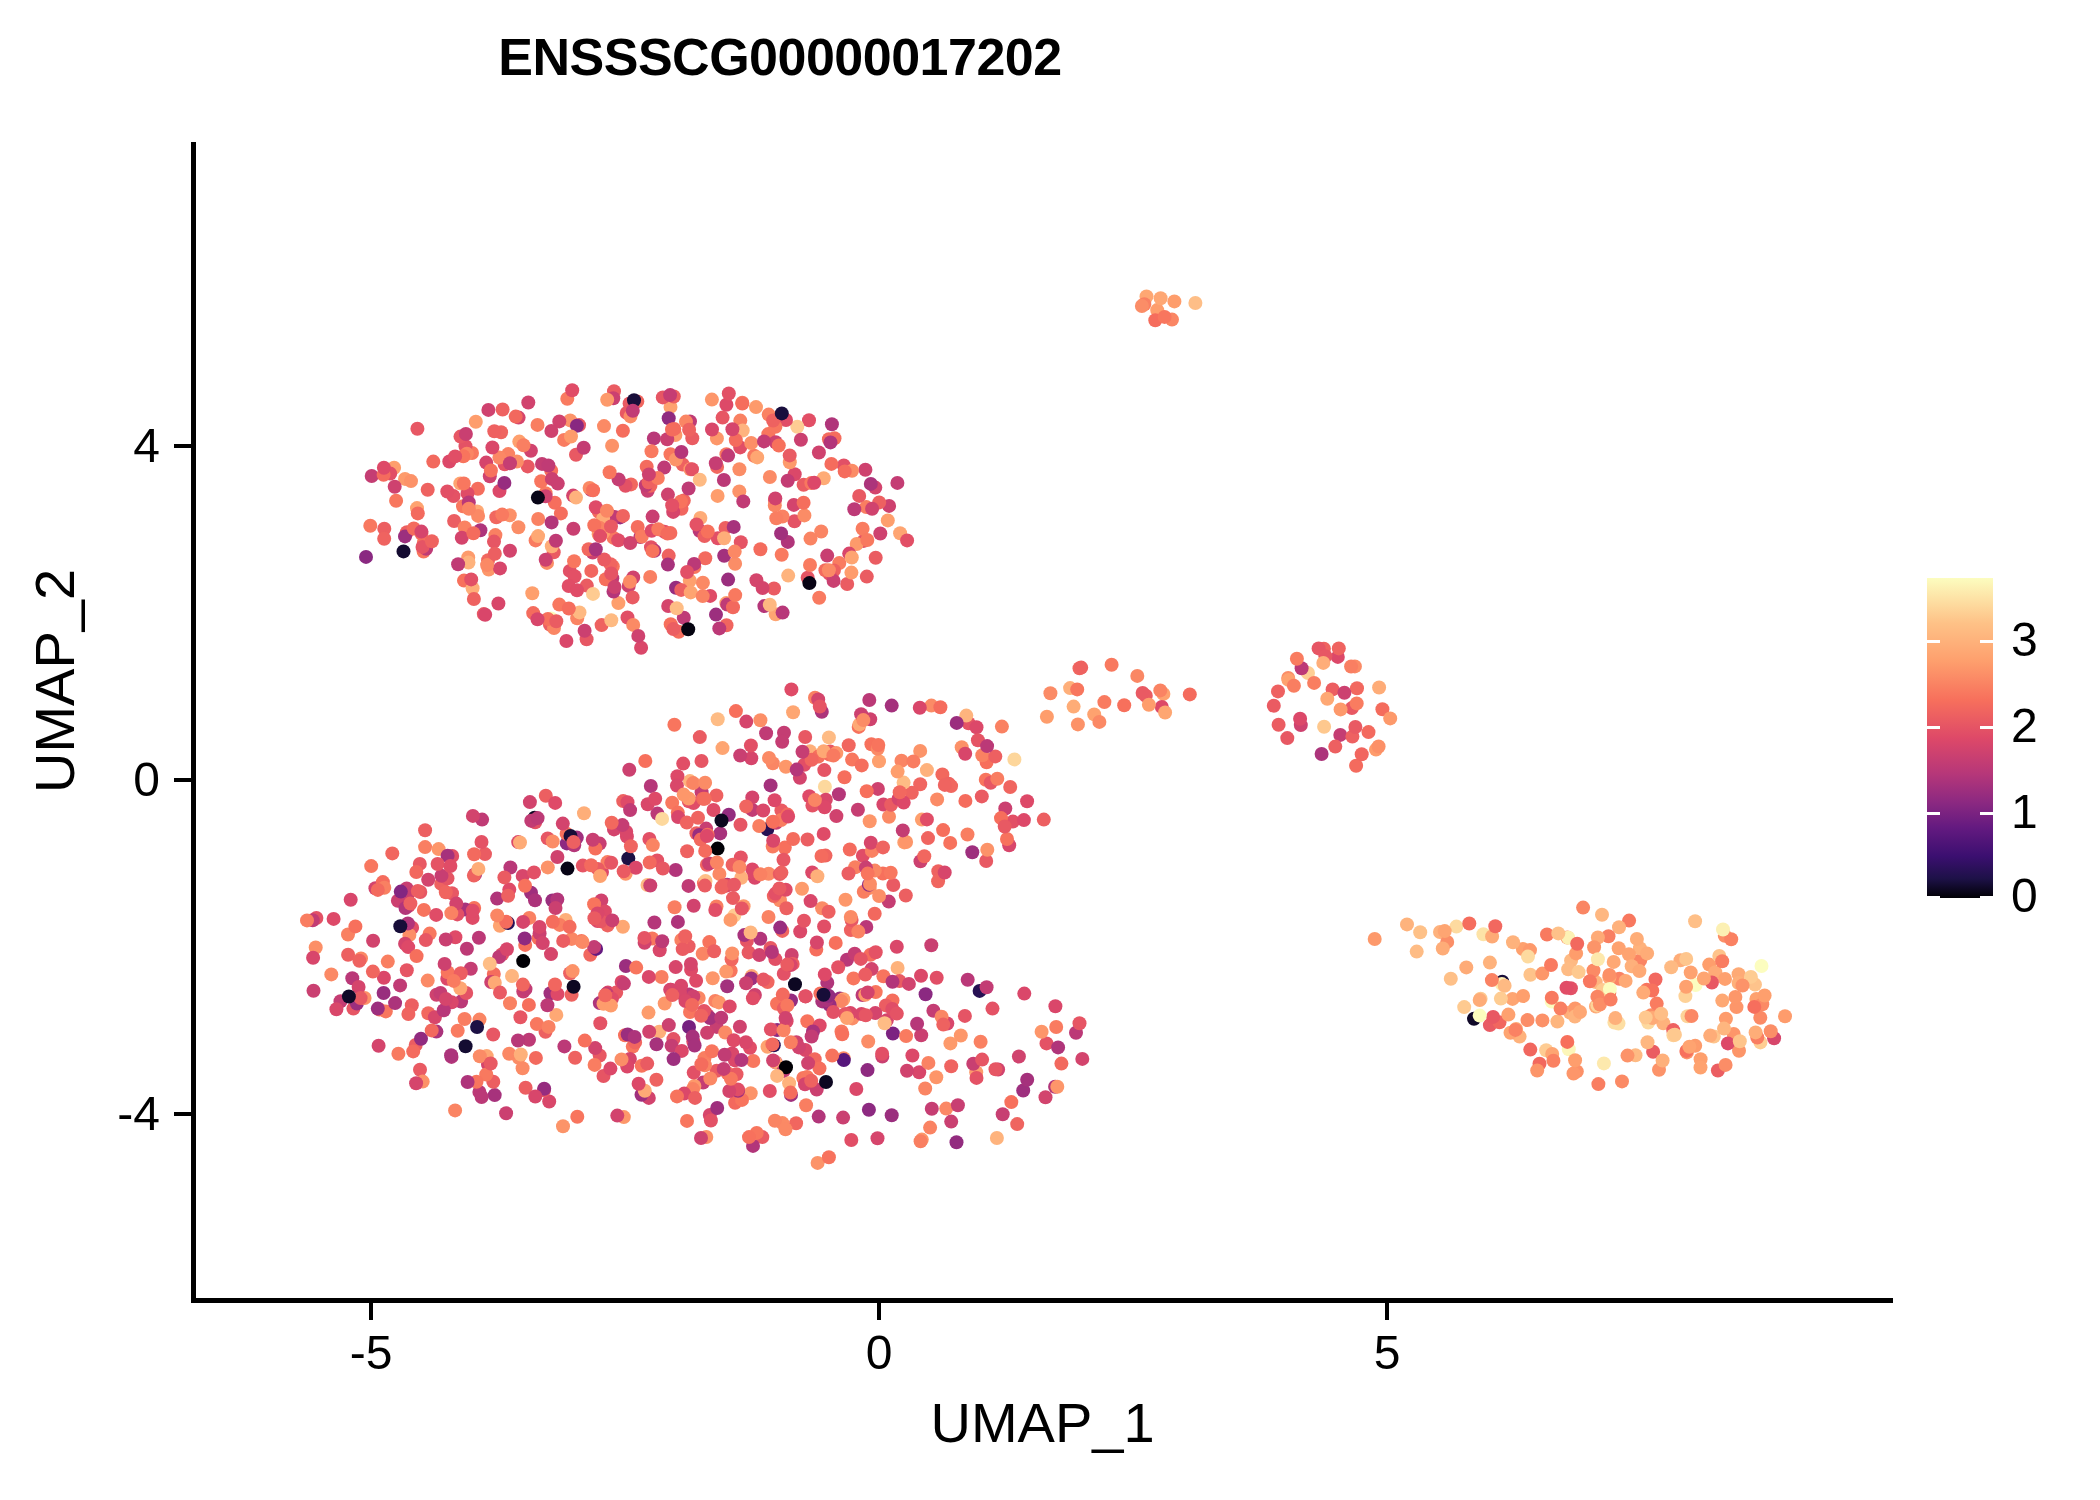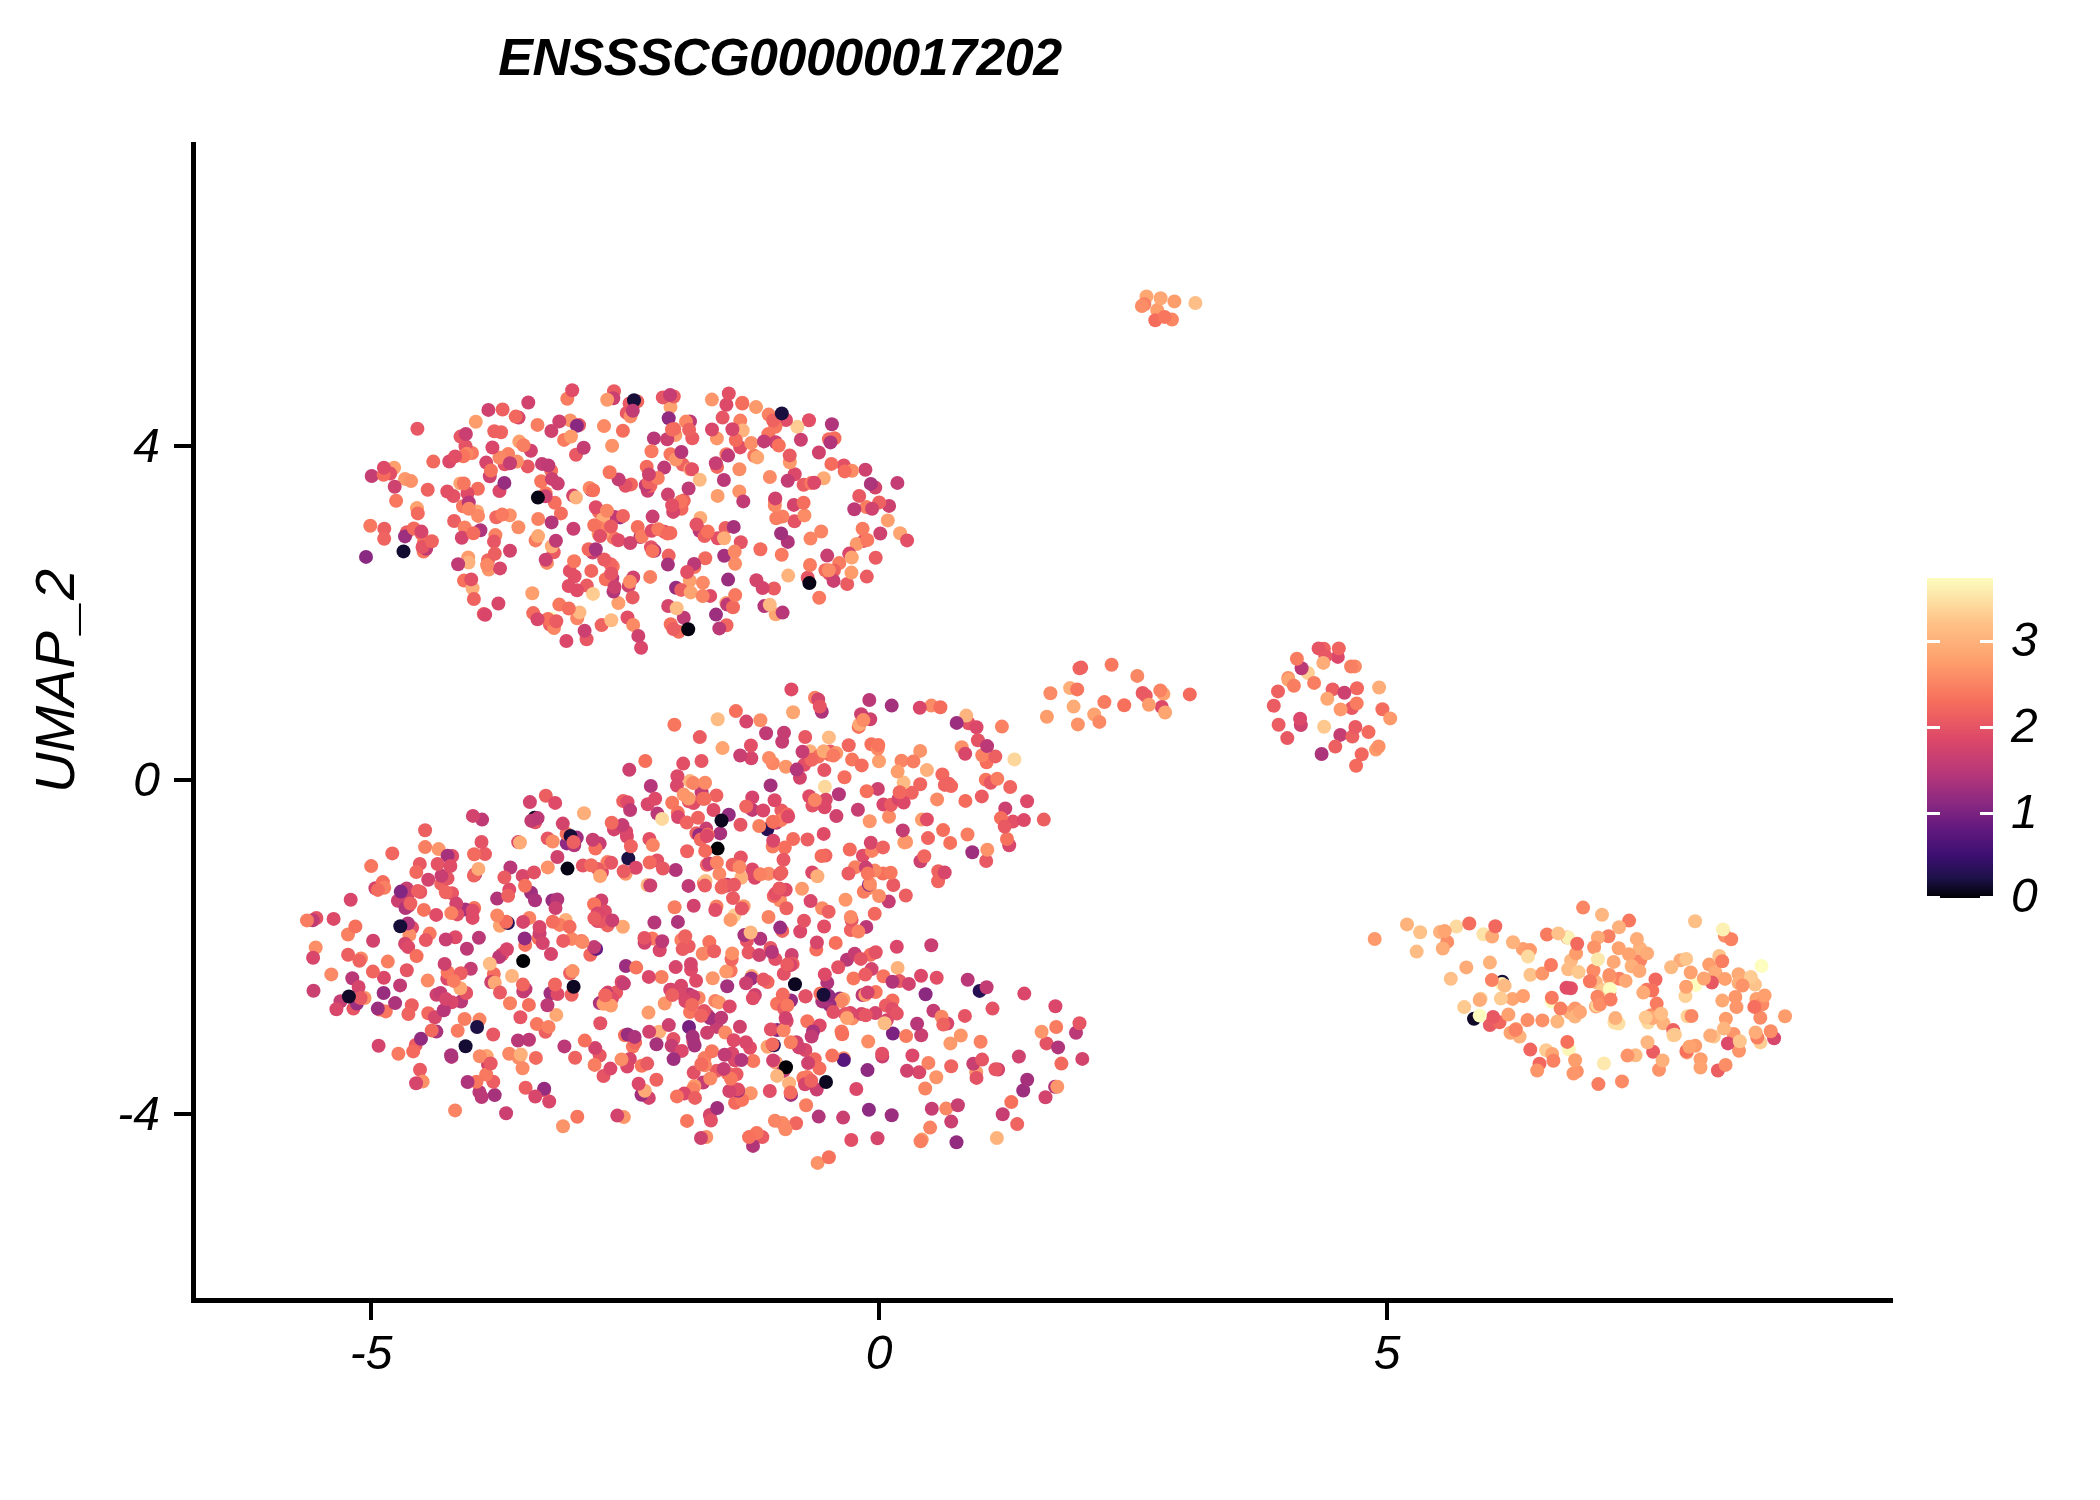--- a/index.html
+++ b/index.html
@@ -13,21 +13,20 @@
     height: 1500px;
     font-family: "Liberation Sans", "DejaVu Sans", sans-serif;
     color: #000000;
     overflow: hidden;
   }
   #figure {
     position: relative;
     width: 2100px;
     height: 1500px;
     background: #ffffff;
-    font-style: italic;
   }
   
   #plot-title {
     position: absolute;
     left: 0;
     top: 26px;
     width: 1560px;
     text-align: center;
     font-size: 52px;
     font-weight: bold;
@@ -1764,20 +1763,21 @@
   <div class="tick-label-x" style="left:1387px">5</div>
 
   <div class="tick-mark-y" style="top:444px"></div>
   <div class="tick-mark-y" style="top:778px"></div>
   <div class="tick-mark-y" style="top:1112px"></div>
 
   <div class="tick-label-y" style="top:446px">4</div>
   <div class="tick-label-y" style="top:780px">0</div>
   <div class="tick-label-y" style="top:1114px">-4</div>
 
+  <div id="xlab">UMAP_1</div>
   <div id="ylab-wrap">
     <div id="ylab">UMAP_2</div>
   </div>
 
   <div id="legend">
     <div id="colorbar"></div>
     <div class="cb-tick-left" style="top:62px"></div>
     <div class="cb-tick-right" style="top:62px"></div>
     <div class="cb-tick-left" style="top:148px"></div>
     <div class="cb-tick-right" style="top:148px"></div>

